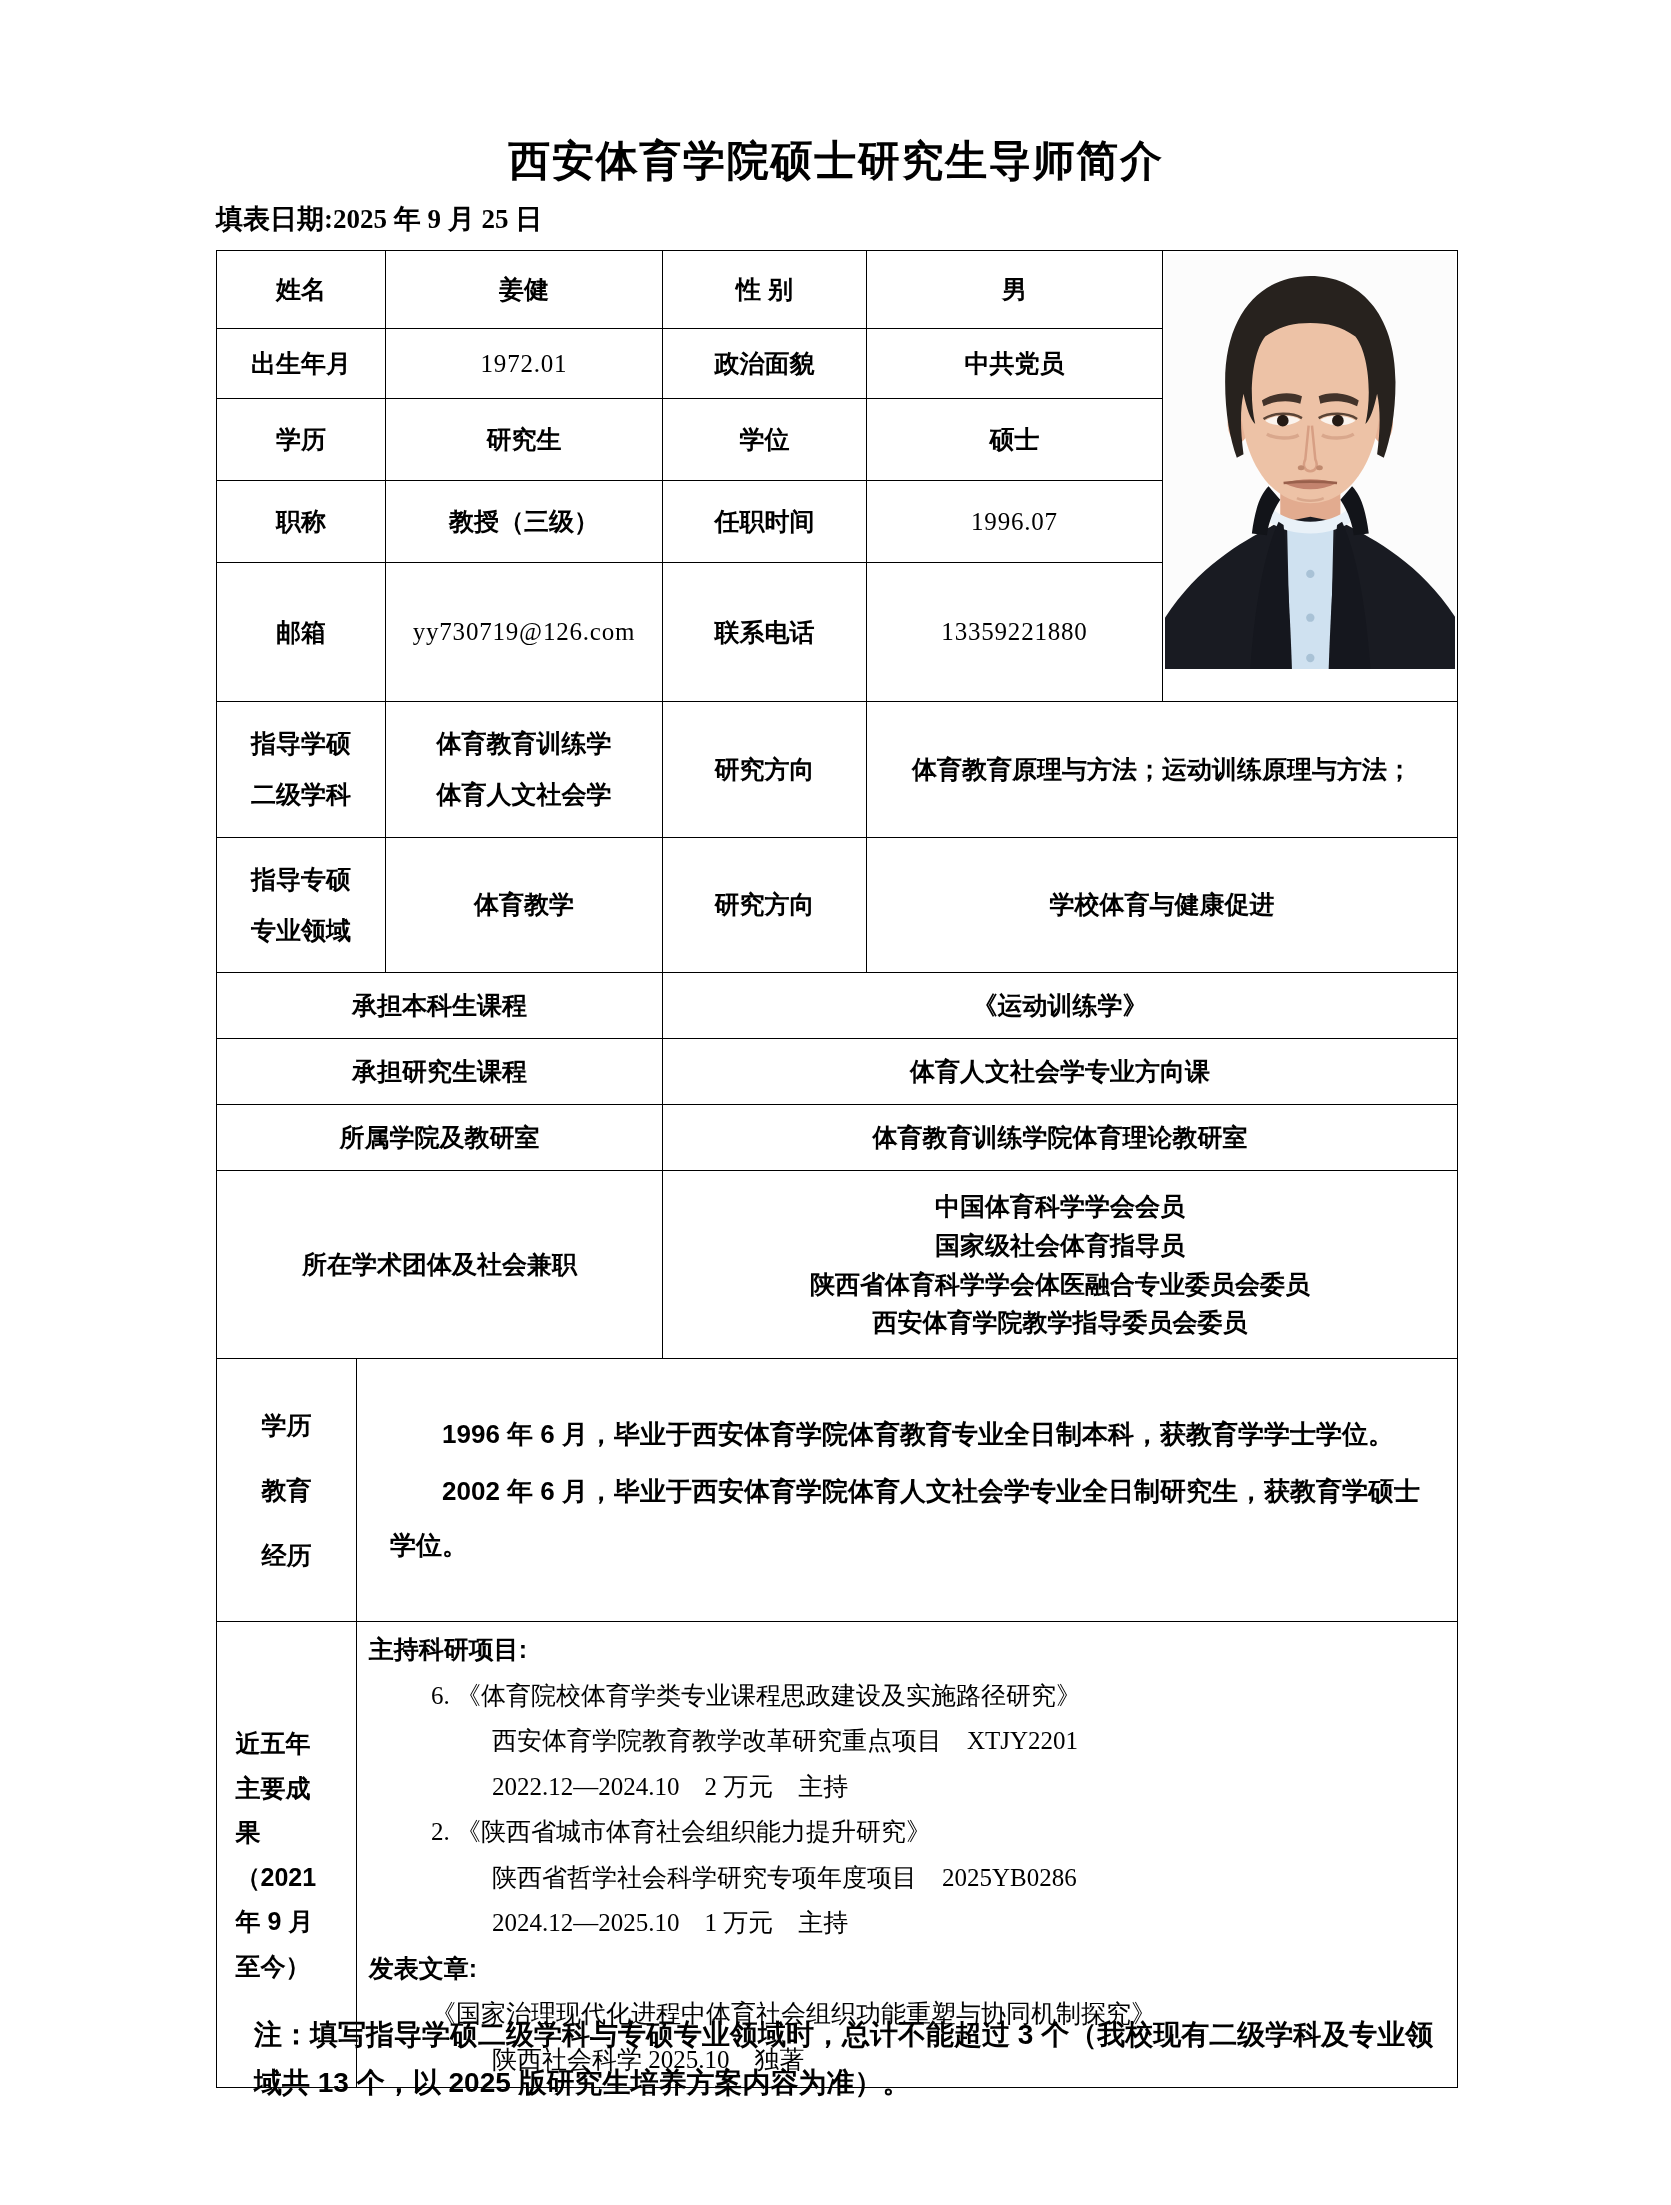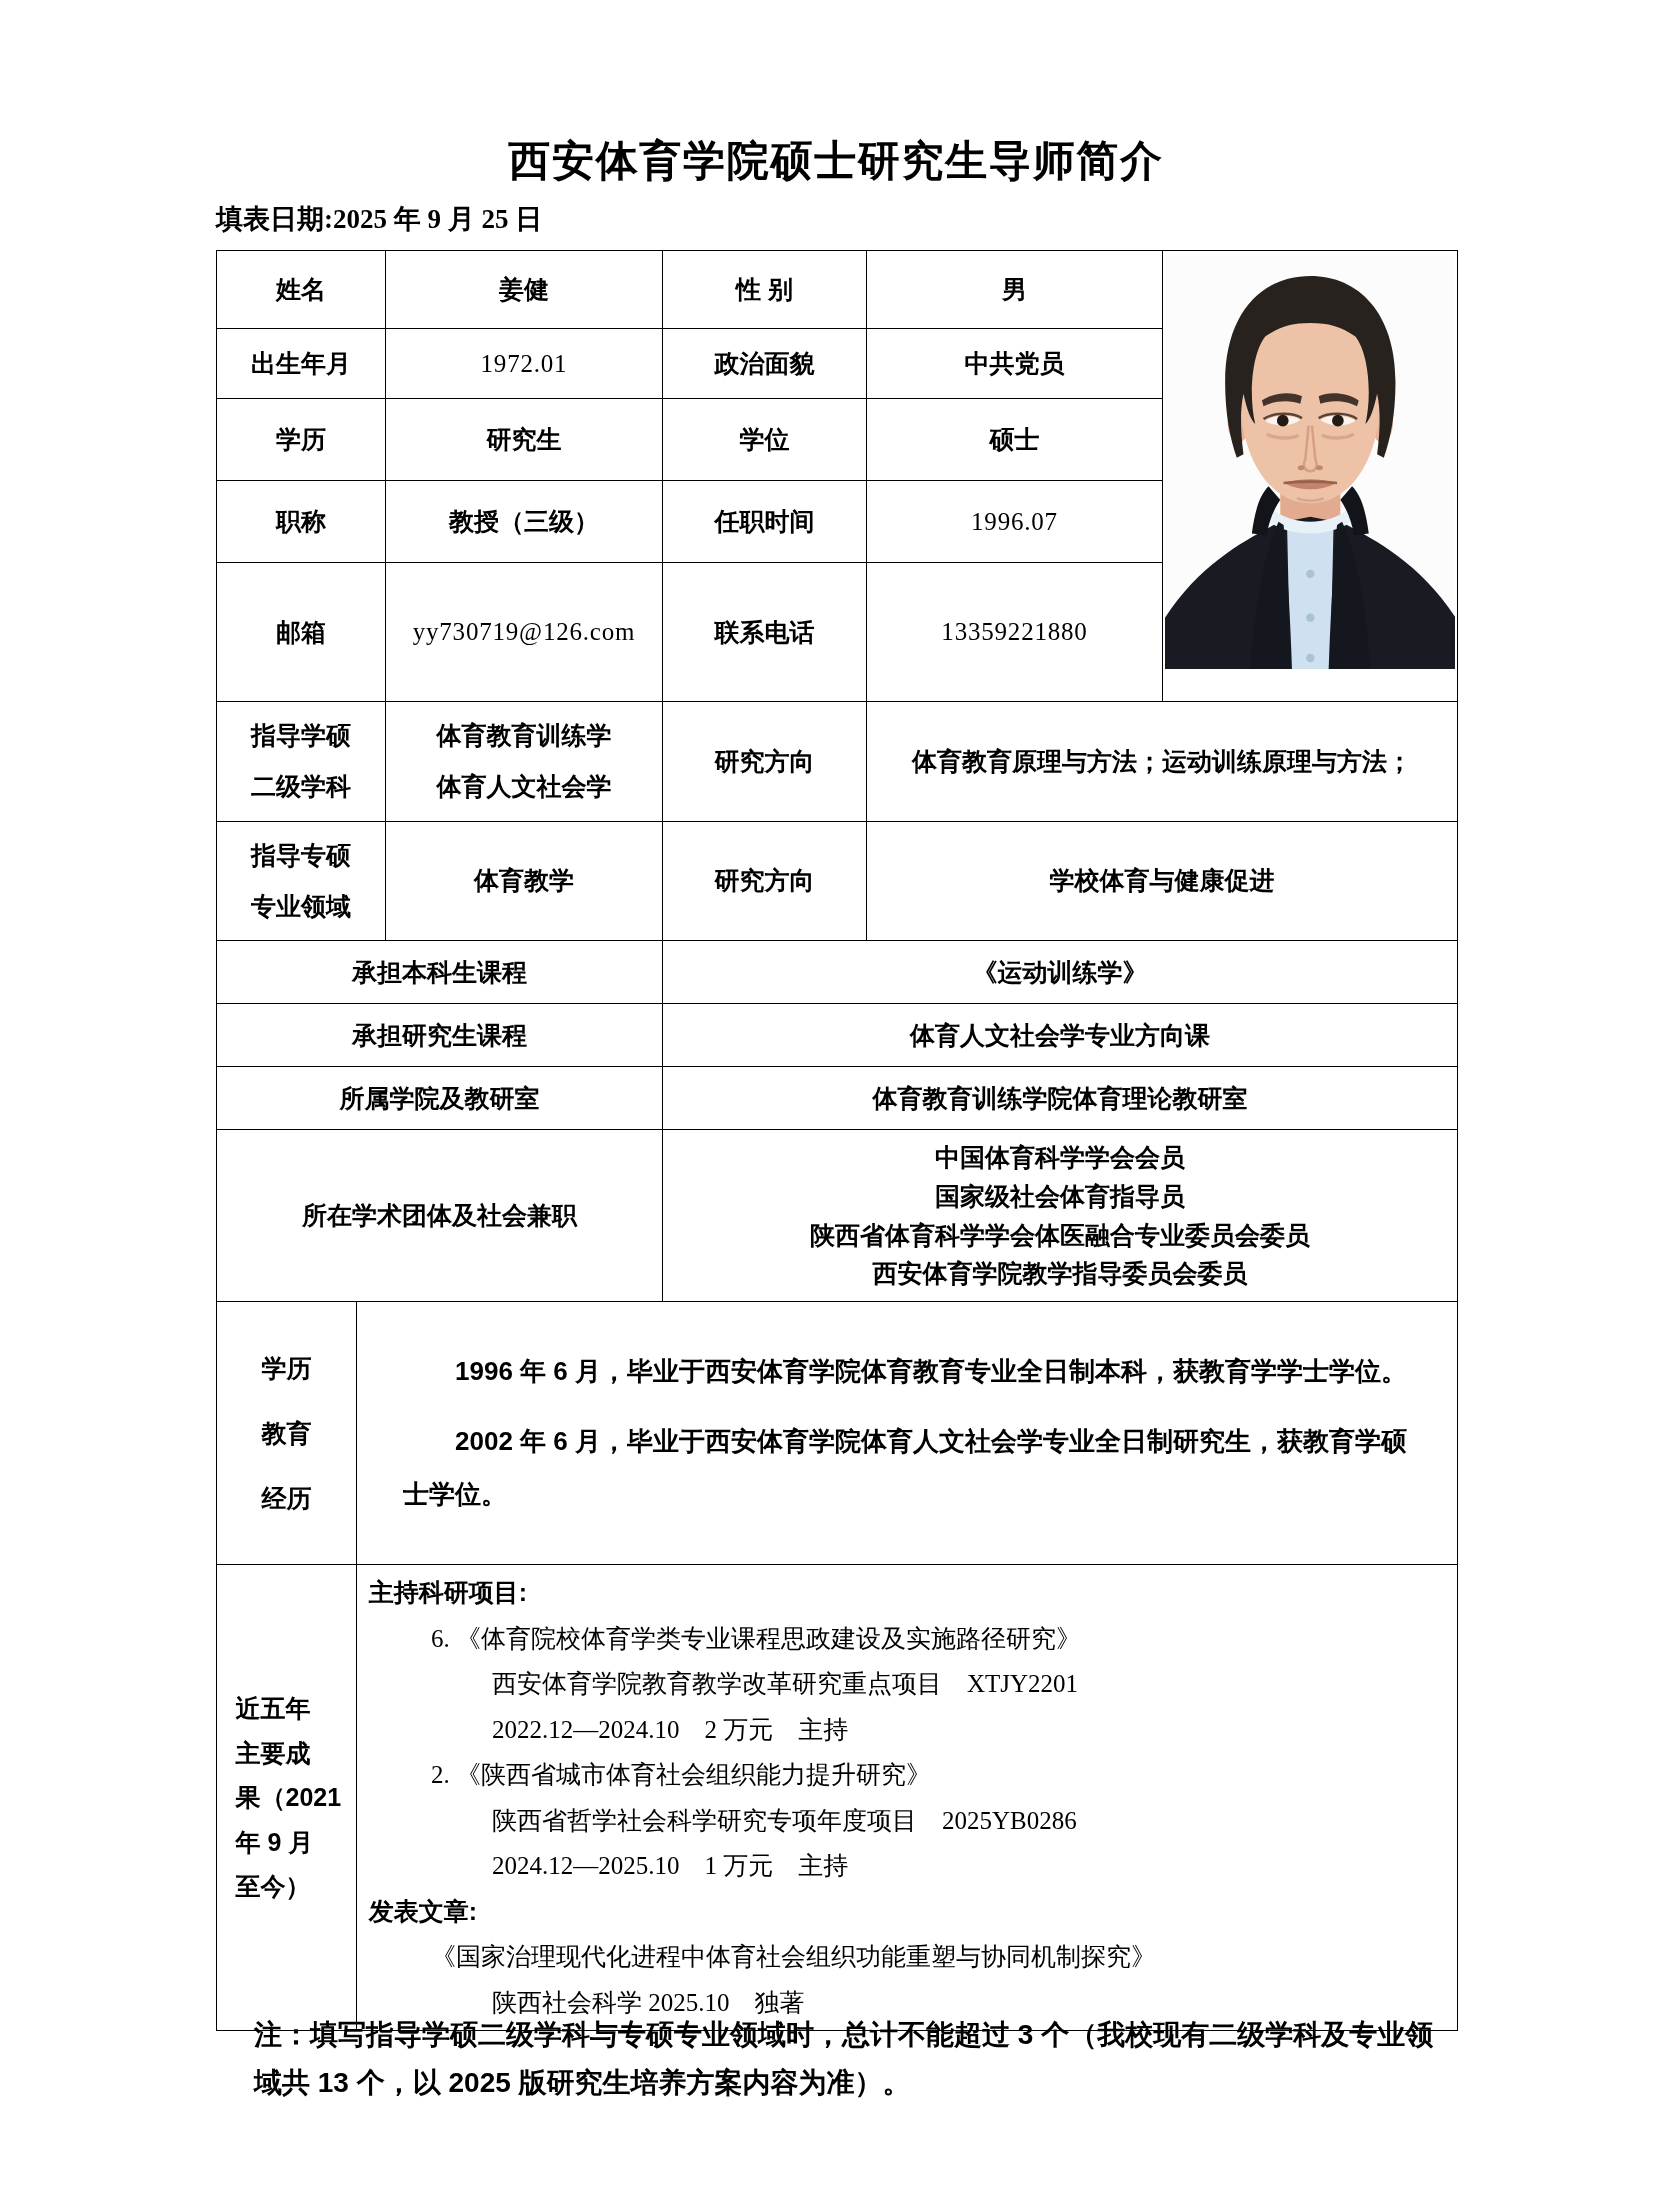--- a/index.html
+++ b/index.html
@@ -20,34 +20,34 @@
     font-family:"Liberation Serif", serif;
   }
   table.profile {
     position:absolute; top:250px; left:216px;
     width:1240px; border-collapse:collapse; table-layout:fixed;
   }
   td {
     border:1.7px solid #000;
     text-align:center; vertical-align:middle;
     font-size:25px; font-weight:600;
-    padding:8px; overflow:hidden;
+    padding:16px; overflow:hidden;
   }
   td.num {
     font-family:"Liberation Serif", serif;
     font-weight:400; font-size:25px; letter-spacing:0.8px;
   }
   .pre { white-space:pre-line; }
   .lh2  { line-height:2.05; }
   .lh155{ line-height:1.55;margin-left:44px; }
   .lh26 { line-height:2.6; }
   td.photocell { vertical-align:top; padding:2.5px 1.7px 0 1.7px; background:#fff; }
   td.photocell svg { display:block; width:100%; height:415px; }
   td.hist { text-align:left; padding:0 29px; }
-  td.hist p { margin:17px; text-indent:2em; line-height:2.05; font-size:26px; font-weight:600; }
+  td.hist p { margin:4px; text-indent:2em; line-height:2.05; font-size:26px; font-weight:600; }
   td.achlabel {
     text-align:left; padding-left:18.5px;
     white-space:pre-line; line-height:1.78; font-size:25px;
   }
   td.ach {
     text-align:left; vertical-align:middle;
     font-family:"Liberation Serif", serif; font-weight:400; font-size:25px;
     padding:5px 15px 5px 0;
   }
   td.ach .l { line-height:1.82; white-space:pre; }

